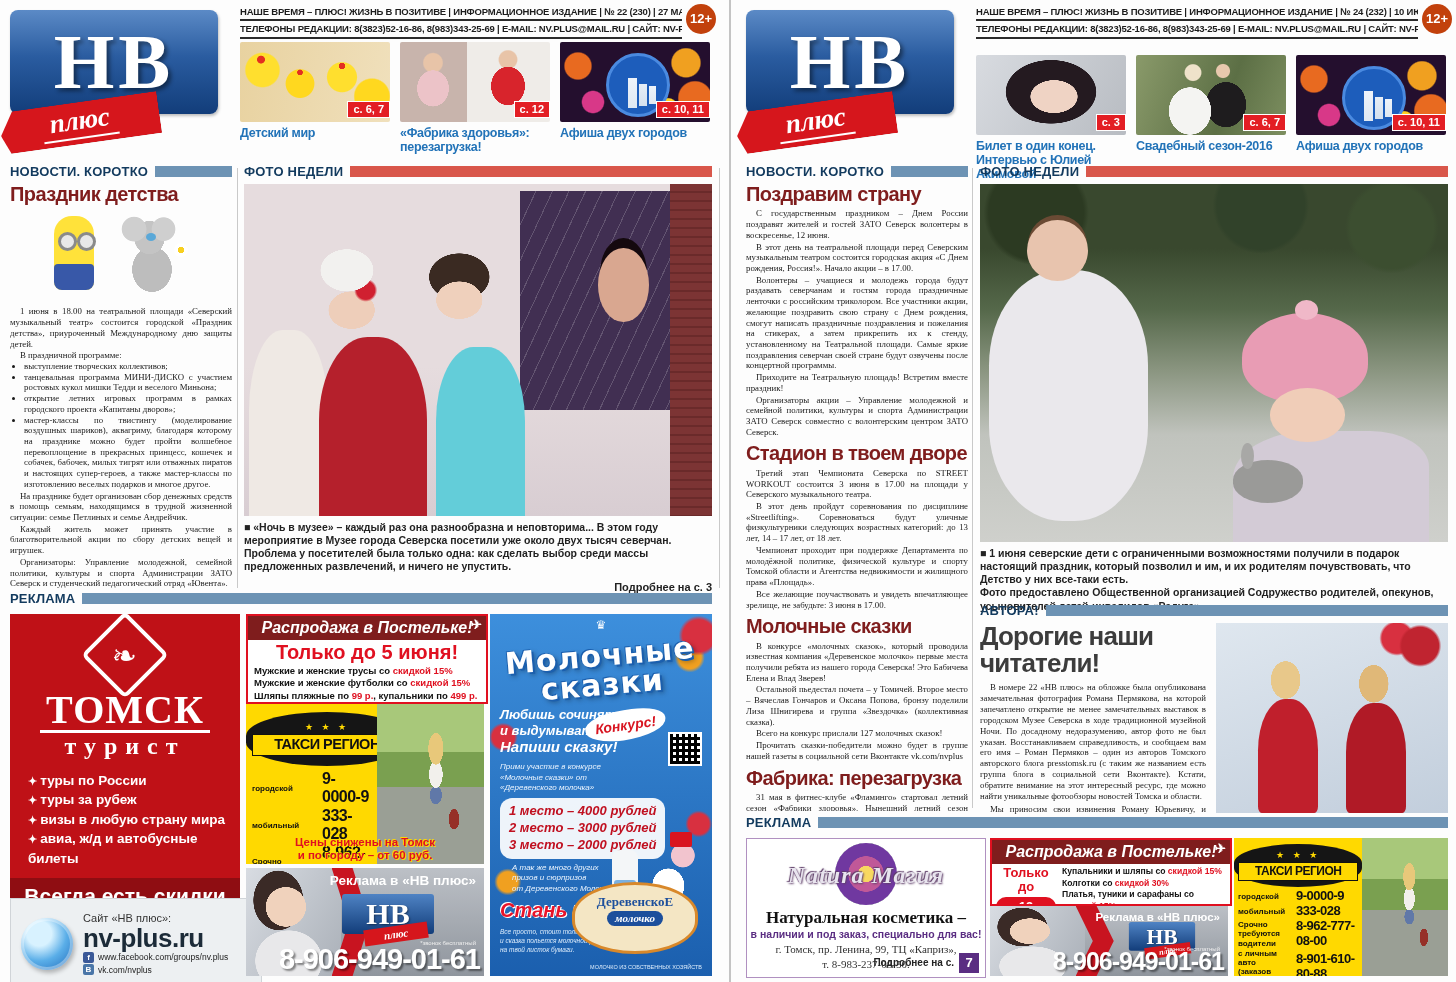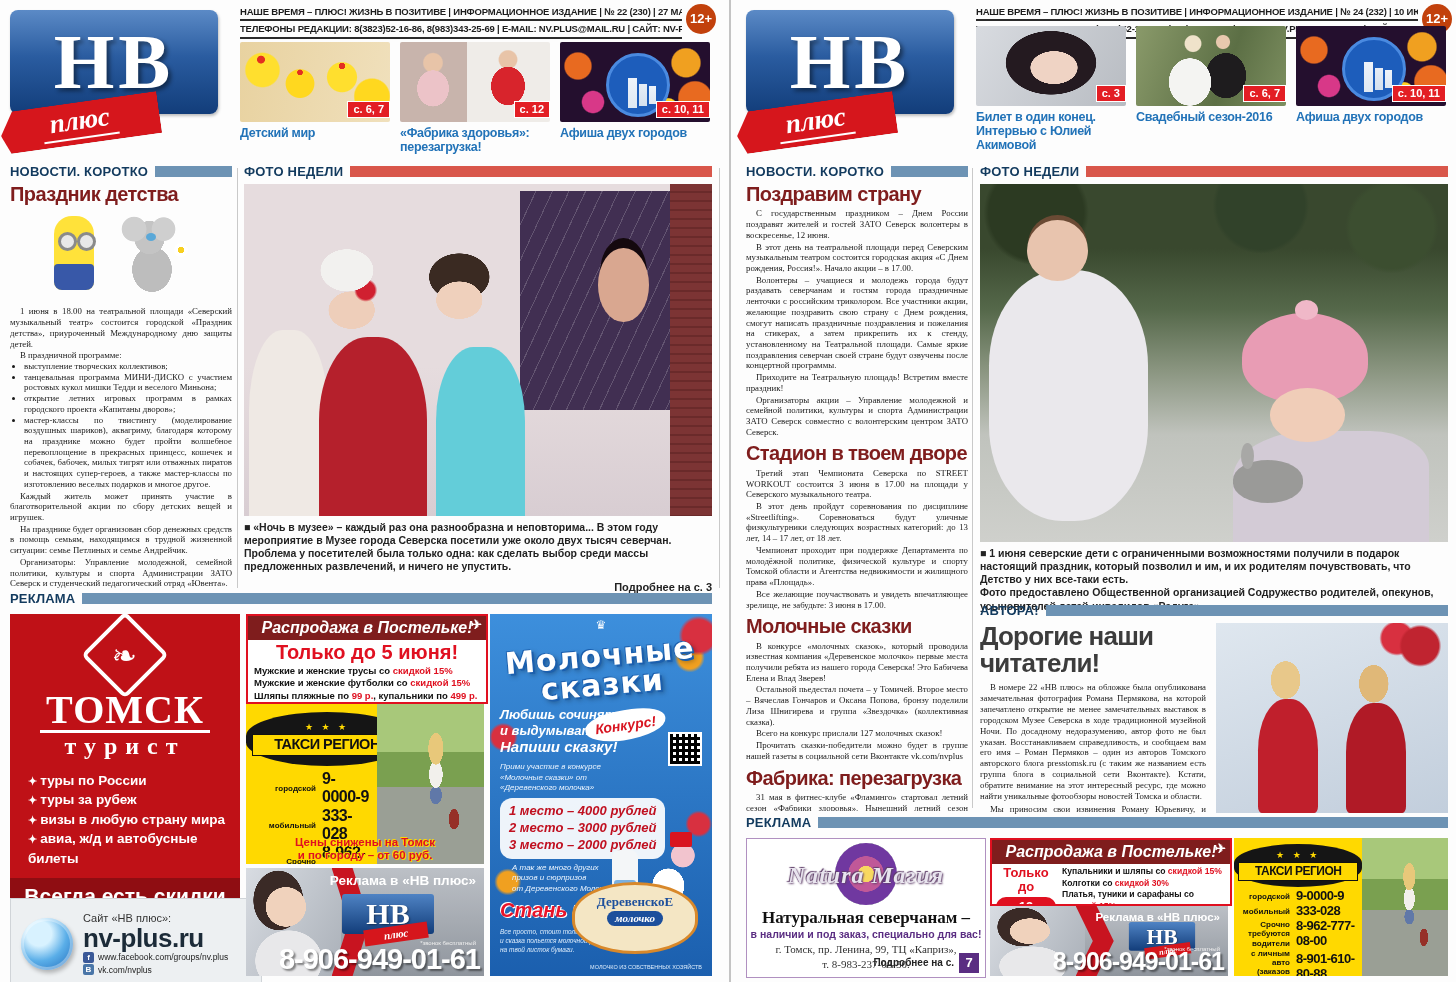--- a/index.html
+++ b/index.html
@@ -184,21 +184,21 @@
      radial-gradient(ellipse 10% 14% at 55% 28%,#e8c87a 0 70%,transparent 71%),
      radial-gradient(ellipse 9% 12% at 55% 44%,#f2f0ec 0 70%,transparent 71%),
      radial-gradient(ellipse 8% 8% at 55% 57%,#6078a8 0 70%,transparent 71%),
      radial-gradient(ellipse 7% 9% at 72% 72%,#963028 0 70%,transparent 71%),
      linear-gradient(180deg,#a8c87a 0 30%,#7aa050 30% 52%,#9a9f95 52% 100%);}
   .taxibadge{margin:8px auto 4px;width:150px;background:#151515;border-radius:50%/44%;padding:10px 6px;text-align:center;}
   .taxibadge .stars{color:#ffd900;font-size:9px;letter-spacing:3px;}
   .taxiname{background:#ffd900;color:#111;font:bold 14.5px/1.1 "Liberation Sans",sans-serif;
      border:1px solid #111;padding:2px 3px;margin-top:2px;letter-spacing:-0.5px;white-space:nowrap;}
   .taxi-rows{display:grid;grid-template-columns:64px 1fr;column-gap:6px;margin:4px 6px;align-items:center;}
-  .taxi-lbl{font:bold 8px/1.15 "Liberation Sans",sans-serif;text-align:right;color:#111;}
+  .taxi-lbl{font:bold 8px/1.15 "Liberation Sans",sans-serif;text-align:left;color:#111;}
   .taxi-num{font:bold 16px/1.15 "Liberation Sans",sans-serif;color:#111;letter-spacing:-0.5px;}
   .taxi-promo{position:absolute;left:0;right:0;bottom:2px;font:bold 11.5px/1.15 "Liberation Sans",sans-serif;
      color:#e01020;text-align:center;text-shadow:1px 1px 0 #ffd900,-1px -1px 0 #ffd900;}
   
   .ad-nv{background:linear-gradient(180deg,#bcc0c6,#8f959d);}
   .adwoman{position:absolute;left:0;top:0;bottom:0;width:40%;
      background:
       radial-gradient(ellipse 30% 26% at 42% 36%,#f0d2bc 0 70%,transparent 71%),
       radial-gradient(ellipse 42% 44% at 34% 30%,#3a2a26 0 62%,transparent 63%),
       radial-gradient(ellipse 50% 40% at 45% 86%,#e8e8ea 0 70%,transparent 71%),
@@ -325,22 +325,22 @@
       <div class="teddy"></div>
     </div>
     <p class="bt">1 июня в 18.00 на театральной площади «Северский музыкальный театр» состоится городской «Праздник детства», приуроченный Международному дню защиты детей.</p>
     <p class="bt" style="margin-bottom:0">В праздничной программе:</p>
     <ul class="bl">
       <li>выступление творческих коллективов;</li>
       <li>танцевальная программа МИНИ-ДИСКО с участием ростовых кукол мишки Тедди и веселого Миньона;</li>
       <li>открытие летних игровых программ в рамках городского проекта «Капитаны дворов»;</li>
       <li>мастер-классы по твистингу (моделирование воздушных шариков), аквагриму, благодаря которому на празднике можно будет пройти волшебное перевоплощение в прекрасных принцесс, кошечек и собачек, бабочек, милых тигрят или отважных пиратов и настоящих супер-героев, а также мастер-классы по изготовлению веселых подарков и многое другое.</li>
     </ul>
+    <p class="bt">На празднике будет организован сбор денежных средств в помощь семьям, находящимся в трудной жизненной ситуации: семье Петлиных и семье Андрейчик.</p>
     <p class="bt">Каждый житель может принять участие в благотворительной акции по сбору детских вещей и игрушек.</p>
-    <p class="bt">На празднике будет организован сбор денежных средств в помощь семьям, находящимся в трудной жизненной ситуации: семье Петлиных и семье Андрейчик.</p>
     <p class="bt">Организаторы: Управление молодежной, семейной политики, культуры и спорта Администрации ЗАТО Северск и студенческий педагогический отряд «Ювента».</p>
   </div>
   <div class="vline" style="left:237px;top:168px;height:420px;"></div>
   <div class="vline" style="left:719px;top:168px;height:420px;"></div>
 
   <div class="abs" style="left:244px;top:165px;width:468px;">
     <div class="sechead">
       <span class="sh-lbl">ФОТО НЕДЕЛИ</span>
         <span class="sh-bar bar-red"></span>
     </div>
@@ -491,21 +491,21 @@
     <div class="ribbon">
         <span>плюс</span>
       </div>
   </div>
   <div class="mastlines abs" style="left:976px;top:4px;">
     <div class="mline">НАШЕ ВРЕМЯ – ПЛЮС! ЖИЗНЬ В ПОЗИТИВЕ | ИНФОРМАЦИОННОЕ ИЗДАНИЕ | № 24 (232) | 10 ИЮНЯ 2016</div>
     <div class="mline">ТЕЛЕФОНЫ РЕДАКЦИИ: 8(3823)52-16-86, 8(983)343-25-69 | E-MAIL: NV.PLUS@MAIL.RU | САЙТ: NV-PLUS.RU</div>
   </div>
   <div class="age abs" style="left:1422px;top:4px;">12+</div>
 
-  <div class="teasers abs" style="left:976px;top:26px;">
+  <div class="teasers abs" style="left:976px;top:55px;">
     <div class="teaser">
       <div class="timg scene sc-portrait">
         <span class="pbadge">с. 3</span>
       </div>
       <div class="tcap">Билет в один конец. Интервью с Юлией Акимовой</div>
     </div>
     <div class="teaser">
       <div class="timg scene sc-wed">
         <span class="pbadge">с. 6, 7</span>
       </div>
@@ -588,21 +588,21 @@
   <div class="sechead abs" style="left:746px;top:816px;width:702px;">
     <span class="sh-lbl">РЕКЛАМА</span>
       <span class="sh-bar bar-blue"></span>
   </div>
 
   <div class="ad ad-natura" style="left:746px;top:838px;width:238px;height:138px;">
     <div class="mandala"></div>
     <div class="nat-brand">
       <span>Natura</span> <span>Магия</span>
     </div>
-    <div class="nat-title">Натуральная северчанам –</div>
+    <div class="nat-title">Натуральная косметика –</div>
     <div class="nat-sub">в наличии и под заказ, специально для вас!</div>
     <div class="nat-addr">
       <div>г. Томск, пр. Ленина, 99, ТЦ «Каприз»,</div>
         <div>т. 8-983-237-08-50.</div>
     </div>
     <div class="nat-more">
       <span>Подробнее на с.</span>
         <b>7</b>
     </div>
   </div>

